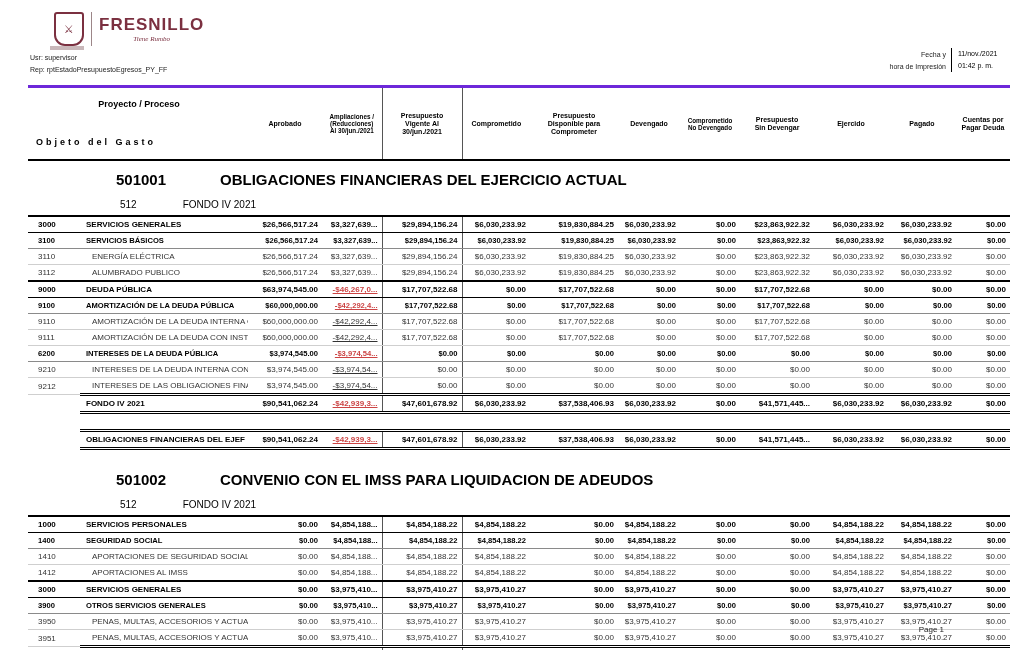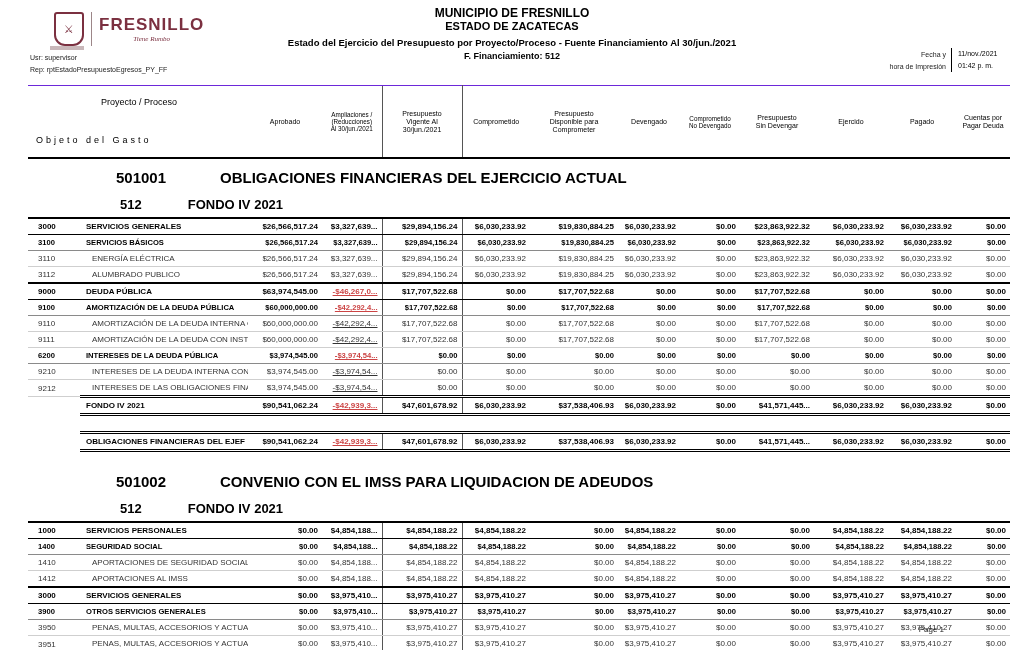--- a/index.html
+++ b/index.html
@@ -27,41 +27,41 @@
   .t4{font-size:9px;font-weight:bold;line-height:12px;}
   .datetime{position:absolute;right:8px;top:48px;font-size:7px;}
   .dt-row{display:flex;justify-content:flex-end;align-items:center;}
   .dt-label{text-align:right;padding-right:5px;color:#222;min-width:78px;}
   .dt-value{border-left:1px solid #000;padding-left:6px;min-width:58px;line-height:12px;}
   
   .tbl-wrap{position:absolute;left:28px;top:85px;width:982px;}
   table{border-collapse:collapse;table-layout:fixed;width:982px;}
   th,td{margin:0;overflow:hidden;white-space:nowrap;}
   thead th{
-    border-top:1px solid #6d28d9;border-bottom:2px solid #000;
-    font-size:7px;line-height:8px;font-weight:normal;vertical-align:middle;
+    border-top:3px solid #6d28d9;border-bottom:2px solid #000;
+    font-size:7px;line-height:8px;font-weight:bold;vertical-align:middle;
     padding:3px 2px;text-align:center;white-space:pre-line;
   }
   thead th.small{font-size:6.3px;line-height:7px;}
   thead th.left-head{text-align:left;padding-left:4px;}
   .ph-line1{display:block;text-align:center;font-size:9px;line-height:11px;}
   .ph-line2{display:block;font-size:9px;letter-spacing:3px;line-height:11px;padding-left:4px;margin-top:19px;}
   .c-vig{border-left:1px solid #555;border-right:1px solid #555;}
   td.code{font-size:8px;padding:3px 2px 3px 10px;}
   td.label{font-size:8px;padding:3px 2px 3px 6px;}
   td.num{font-size:8px;text-align:right;padding:3px 4px 3px 1px;}
   tr.lvl0 td{border-top:2px solid #000;border-bottom:1px solid #000;font-weight:bold;}
   tr.lvl1 td{border-bottom:1px solid #8a8a8a;font-weight:bold;font-size:7.6px;}
   tr.lvl2 td{border-bottom:1px solid #cfcfcf;color:#333;}
   tr.lvl2 td.label{padding-left:12px;}
   td.neg{color:#cc4444;text-decoration:underline;}
   .sec-title-cell{padding:10px 0 5px 88px;font-size:15px;font-weight:bold;}
   .sec-code{display:inline-block;min-width:60px;}
   .sec-name{margin-left:44px;}
-  .fund-cell{padding:6px 0 5px 92px;font-size:13px;font-weight:bold;}
+  .fund-cell{padding:6px 0 5px 92px;font-size:10px;font-weight:normal;}
   .fund-name{margin-left:46px;}
   tr.total-row td{font-weight:bold;font-size:8px;}
   tr.total-row td:not(.tot-code){
     border-top:3px double #000;border-bottom:3px double #000;
   }
   tr.total-row td.label{padding-left:6px;}
   tr.spacer td{height:13px;border:none;}
   tr.spacer.big td{height:9px;}
   .page-footer{position:absolute;right:80px;bottom:16px;font-size:8px;color:#222;}
 </style>
@@ -75,26 +75,20 @@
       <div class="crest">⚔</div>
       <div class="logo-divider"></div>
       <div class="logo-word">
         <div class="logo-name">FRESNILLO</div>
         <div class="logo-tagline">Tiene Rumbo</div>
       </div>
     </div>
     <div class="crest-sub"></div>
     <div class="usr-line">Usr: supervisor</div>
     <div class="rep-line">Rep: rptEstadoPresupuestoEgresos_PY_FF</div>
-    <div class="titles">
-      <div class="t1">MUNICIPIO DE FRESNILLO</div>
-      <div class="t2">ESTADO DE ZACATECAS</div>
-      <div class="t3">Estado del Ejercicio del Presupuesto por Proyecto/Proceso - Fuente Financiamiento Al 30/jun./2021</div>
-      <div class="t4">F. Financiamiento: 512</div>
-    </div>
     <div class="datetime">
       <div class="dt-row">
         <span class="dt-label">Fecha y</span>
         <span class="dt-value">11/nov./2021</span>
       </div>
       <div class="dt-row">
         <span class="dt-label">hora de Impresión</span>
         <span class="dt-value">01:42 p. m.</span>
       </div>
     </div>

